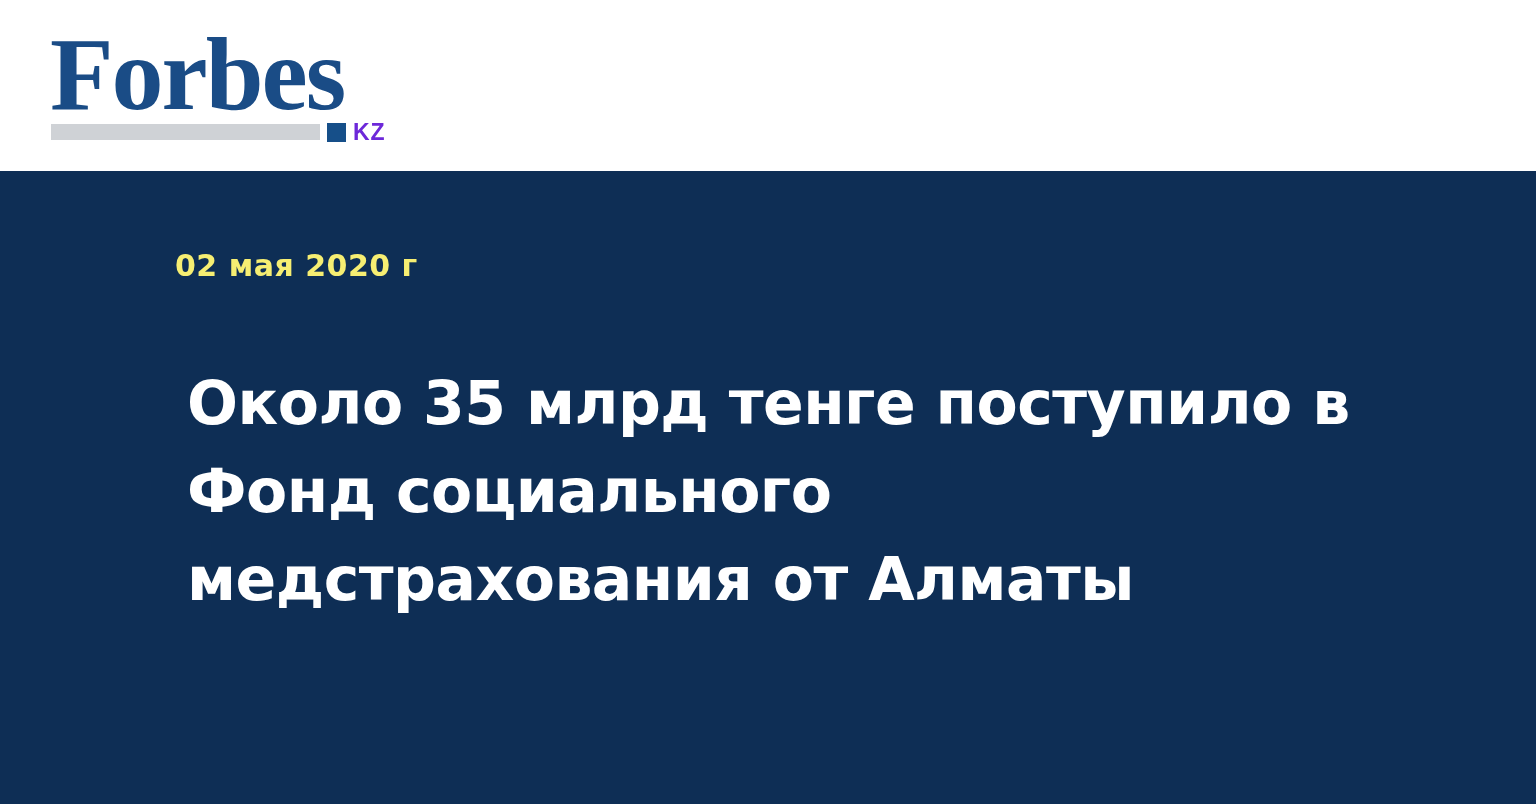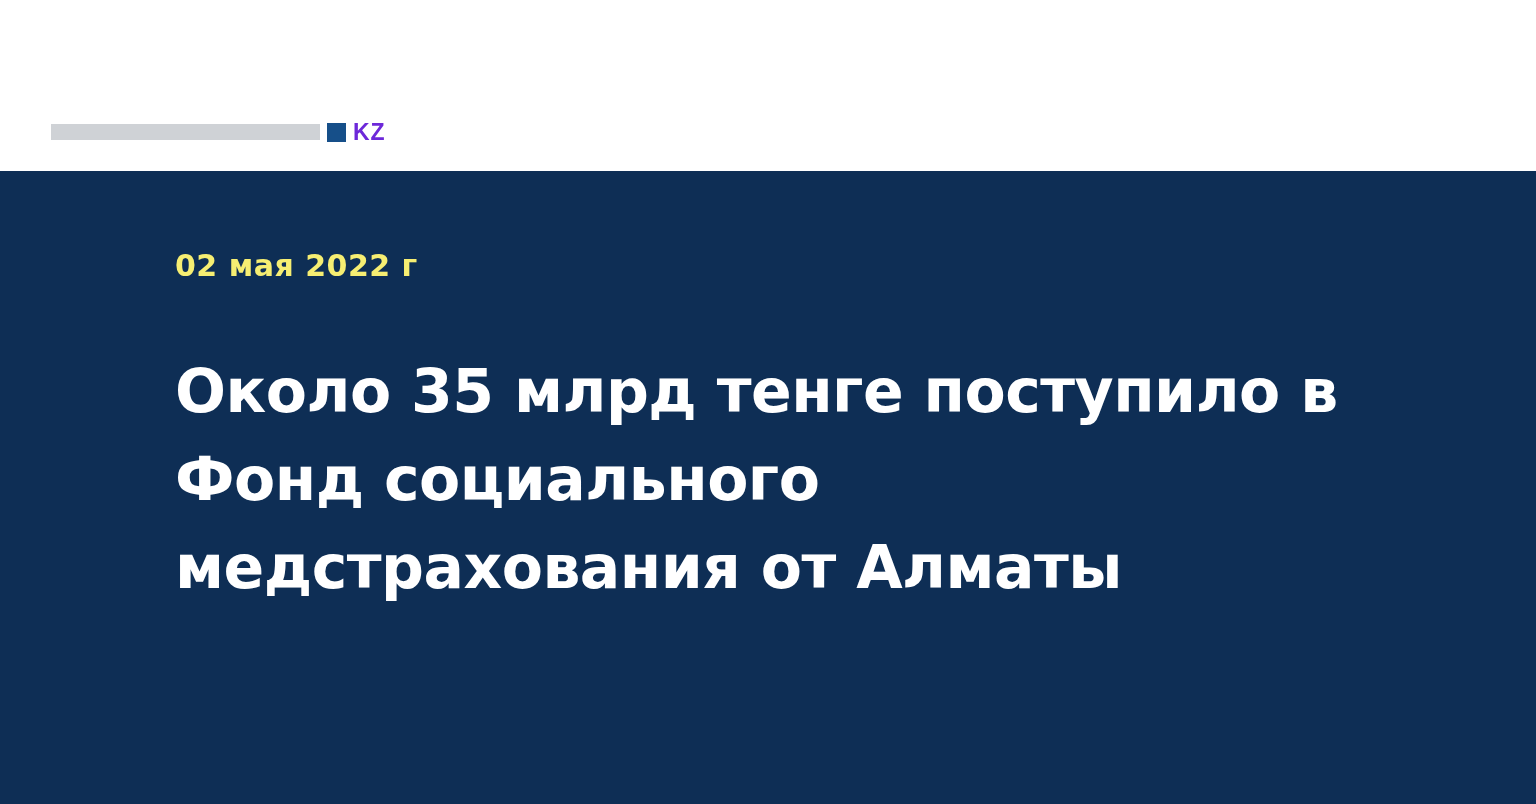--- a/index.html
+++ b/index.html
@@ -118,36 +118,37 @@
     position: absolute;
     left: 0;
     top: 176px;
     width: 1175px;
     font-family: "DejaVu Sans", "Liberation Sans", sans-serif;
     font-weight: 700;
     font-size: 60px;
     line-height: 88px;
     letter-spacing: -0.5px;
     color: #ffffff;
-    margin: 0;
+    margin: 12px;
   }
 </style>
 </head>
 <body>
 
 <div class="page">
 
   <header class="masthead">
     <a class="logo" href="#">
+      <span class="logo-word">Forbes</span>
       <span class="logo-rule"></span>
       <span class="logo-kz-square"></span>
       <span class="logo-kz-text">KZ</span>
     </a>
   </header>
 
   <section class="hero">
     <div class="hero-inner">
-      <div class="article-date">02 мая 2022 г</div>
+      <div class="article-date">02 мая 2020 г</div>
       <h1 class="article-title">Около 35 млрд тенге поступило в Фонд социального медстрахования от Алматы</h1>
     </div>
   </section>
 
 </div>
 
 </body></html>

